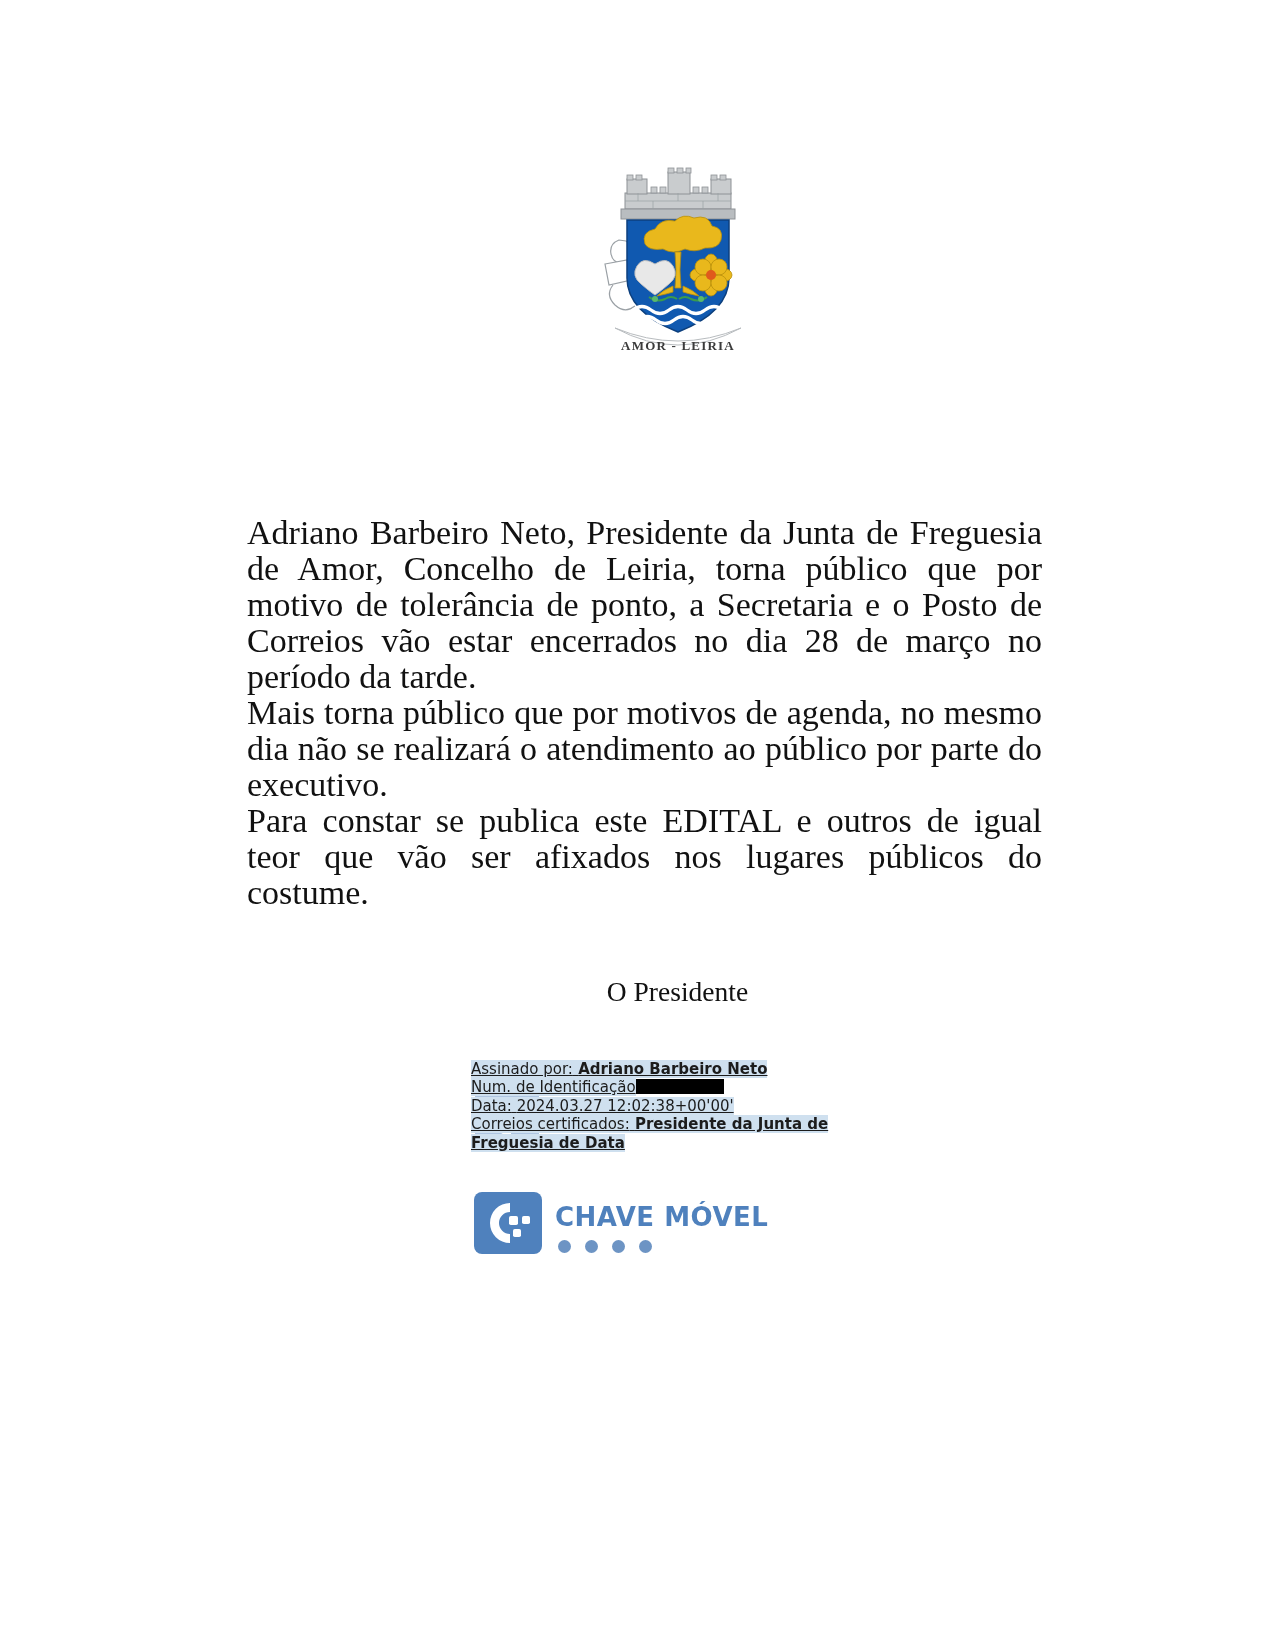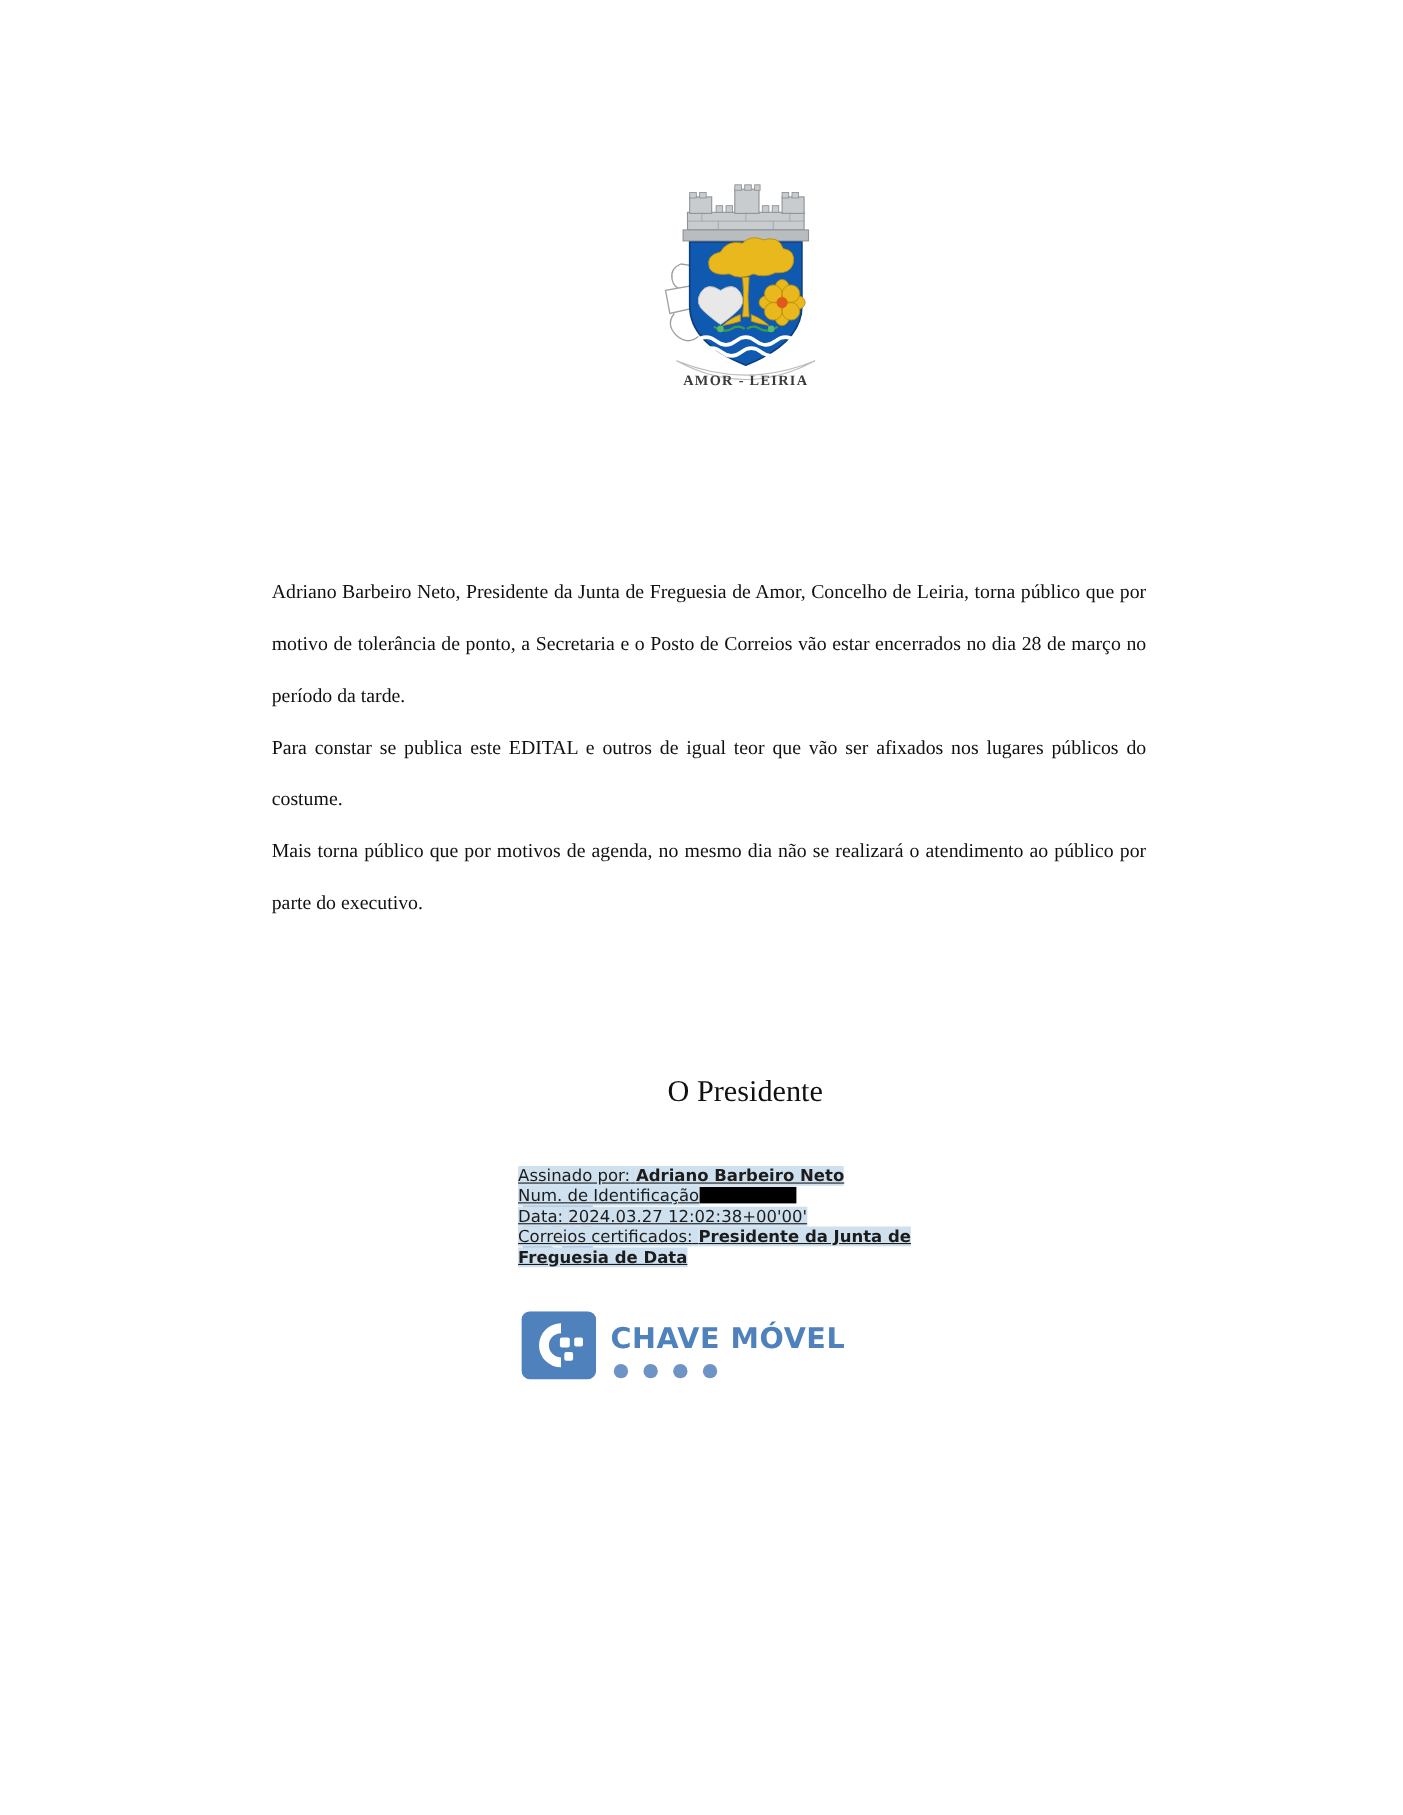--- a/index.html
+++ b/index.html
@@ -57,22 +57,22 @@
   .body-block {
     position: absolute;
     left: 207px;
     top: 515px;
     width: 795px;
   }
   .para {
     margin: 0 0 0 0;
     text-align: justify;
     text-justify: inter-word;
-    font-size: 18px;
-    line-height: 47px;
+    font-size: 34px;
+    line-height: 36px;
     color: #111;
   }
   .para + .para { margin-top: 0px; }
 
   
   .closing {
     position: absolute;
     left: 0;
     right: 0;
     top: 950px;
@@ -274,22 +274,22 @@
       <g>
         <path d="M32 168 q63 34 126 0 q-63 26 -126 0 z" fill="#ffffff" stroke="#b8bcbf" stroke-width="1"></path>
         <text x="95" y="190" text-anchor="middle" font-family="Liberation Serif, serif" font-size="13" font-weight="bold" fill="#3b3b3b" letter-spacing="1.2" transform="rotate(0 95 190)">AMOR - LEIRIA</text>
       </g>
     </svg>
   </div>
 
 
   <div class="body-block">
     <p class="para">Adriano Barbeiro Neto, Presidente da Junta de Freguesia de Amor, Concelho de Leiria, torna público que por motivo de tolerância de ponto, a Secretaria e o Posto de Correios vão estar encerrados no dia 28 de março no período da tarde.</p>
+    <p class="para">Mais torna público que por motivos de agenda, no mesmo dia não se realizará o atendimento ao público por parte do executivo.</p>
     <p class="para">Para constar se publica este EDITAL e outros de igual teor que vão ser afixados nos lugares públicos do costume.</p>
-    <p class="para">Mais torna público que por motivos de agenda, no mesmo dia não se realizará o atendimento ao público por parte do executivo.</p>
   </div>
 
   <div class="closing">
     <div class="role">O Presidente</div>
   </div>
 
   <div class="sig-stamp">
 
     <svg class="sig-watermark" viewBox="0 0 64 64">
       <rect x="0" y="0" width="64" height="64" rx="9" fill="#4f81bd"></rect>

